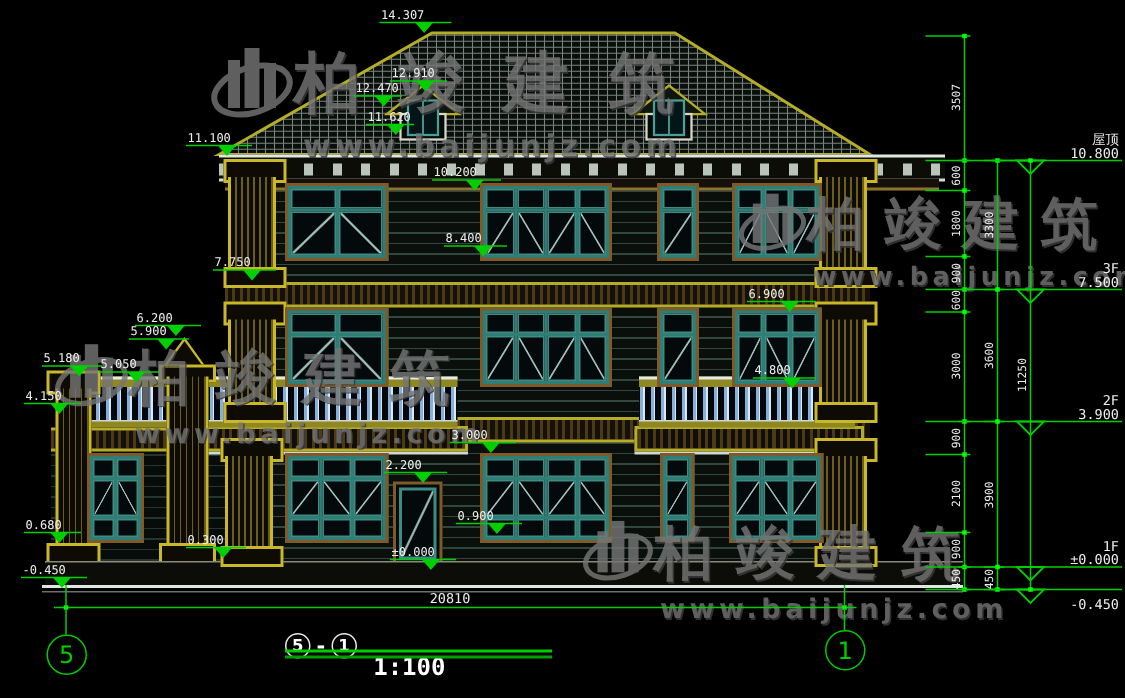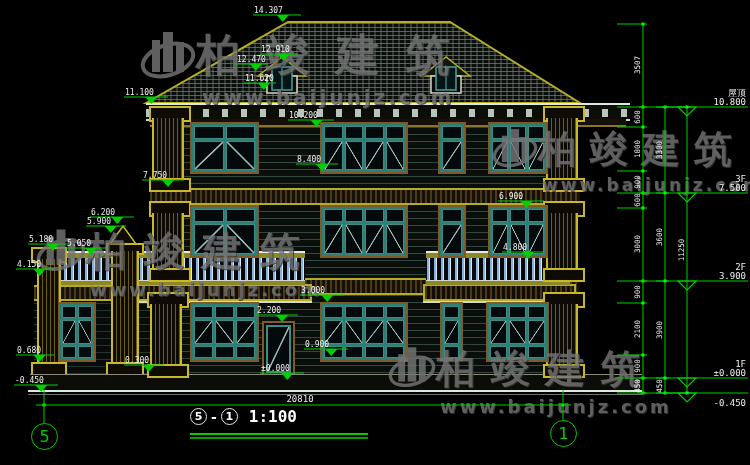--- a/index.html
+++ b/index.html
@@ -42,21 +42,21 @@
   .wm .row1{display:flex;align-items:flex-start;}
   .wm .brand{font-weight:bold;white-space:nowrap;text-shadow:1px 1px 0 #3a3a3a;}
   .wm .url{font-weight:bold;white-space:nowrap;letter-spacing:3px;text-shadow:1px 1px 0 #3a3a3a;}
   
   #anno{position:absolute;left:0;top:0;z-index:8;}
   #titleblock{position:absolute;z-index:9;left:190px;top:407px;display:flex;align-items:center;gap:3px;color:#fff;}
   .tb-circle{width:17px;height:17px;border:1.5px solid #e8e8e8;border-radius:50%;display:flex;
         align-items:center;justify-content:center;font-size:11px;font-weight:bold;box-sizing:border-box;}
   .tb-dash{font-size:14px;font-weight:bold;margin:0 1px;}
   .tb-name{font-size:21px;font-weight:bold;letter-spacing:2px;white-space:nowrap;}
-  .tb-scale{font-size:16px;font-weight:bold;margin-left:8px;font-family:"DejaVu Sans Mono",monospace;}
+  .tb-scale{font-size:16px;font-weight:bold;margin-left:8px;font-family:"DejaVu Sans Mono",monospace;margin-top:28px;}
   .tb-ul{position:absolute;z-index:9;left:190px;width:178px;height:2px;background:#00cc00;}
   .bubble{position:absolute;z-index:9;width:27px;height:27px;border:1.5px solid #00cc00;border-radius:50%;
         color:#00cc00;display:flex;align-items:center;justify-content:center;font-size:16px;
         box-sizing:border-box;background:#000;}
 </style>
 </head>
 <body>
 
 <div id="stage">
 

